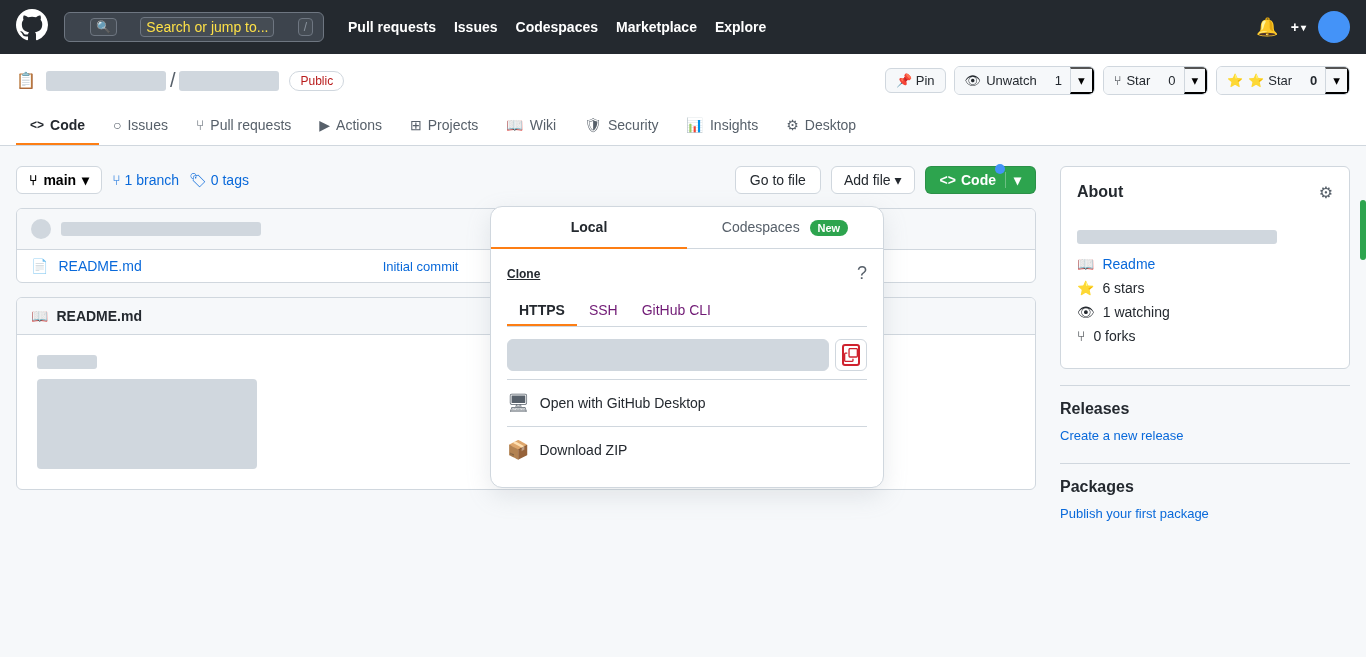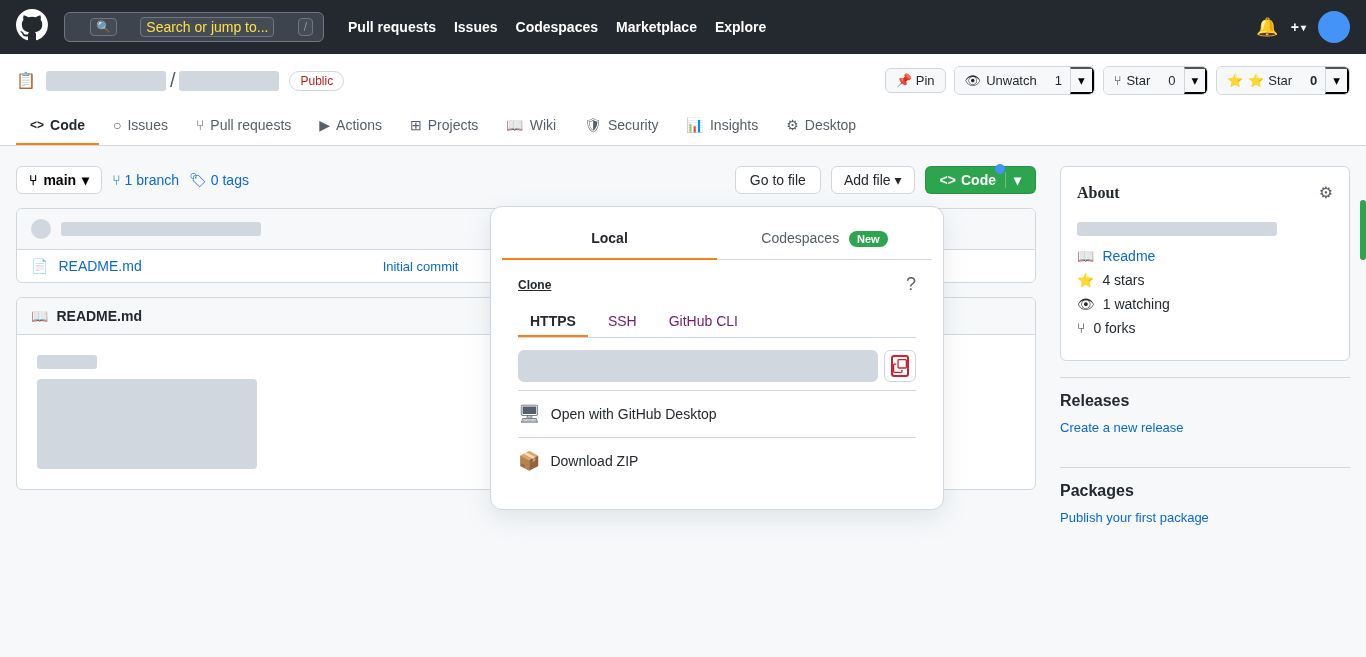--- a/index.html
+++ b/index.html
@@ -61,41 +61,41 @@
 
     
     .readme-box { border: 1px solid #d0d7de; border-radius: 6px; background: white; overflow: hidden; }
     .readme-header { display: flex; align-items: center; gap: 8px; padding: 10px 14px; border-bottom: 1px solid #d0d7de; background: #f6f8fa; font-weight: 600; font-size: 14px; }
     .readme-content { padding: 20px; }
     .readme-placeholder { background: #d0d7de; height: 14px; width: 60px; border-radius: 3px; margin-bottom: 10px; }
     .readme-img-placeholder { background: #d0d7de; height: 90px; width: 220px; border-radius: 4px; }
 
     
     .about-section { background: white; border: 1px solid #d0d7de; border-radius: 6px; padding: 16px; margin-bottom: 16px; }
-    .about-header { display: flex; align-items: flex-end; justify-content: space-between; margin-bottom: 20px; font-family: Liberation Serif, serif; }
+    .about-header { display: flex; align-items: flex-start; justify-content: space-between; margin-bottom: 28px; }
     .about-title { font-size: 16px; font-weight: 600; }
     .about-desc { background: #d0d7de; height: 14px; width: 200px; border-radius: 3px; margin-bottom: 12px; }
     .about-item { display: flex; align-items: center; gap: 8px; font-size: 14px; margin-bottom: 8px; color: #24292f; }
     .about-item a { color: #0969da; text-decoration: none; }
     .about-divider { border: none; border-top: 1px solid #d0d7de; margin: 14px 0; }
 
     .section-title { font-size: 16px; font-weight: 600; margin-bottom: 10px; }
     .link-muted { color: #57606a; font-size: 13px; display: block; margin-bottom: 4px; }
     .link-blue { color: #0969da; font-size: 13px; display: block; text-decoration: none; }
 
     
-    .dropdown-overlay { position: absolute; top: 60px; left: 490px; z-index: 100; background: white; border: 1px solid #d0d7de; border-radius: 12px; box-shadow: 0 8px 24px rgba(140,149,159,0.2); width: 454px; padding: 11px; overflow: hidden; }
+    .dropdown-overlay { position: absolute; top: 60px; left: 490px; z-index: 100; background: white; border: 1px solid #d0d7de; border-radius: 12px; box-shadow: 0 8px 24px rgba(140,149,159,0.2); width: 394px; padding: 0; overflow: hidden; }
     .dropdown-tabs { display: flex; border-bottom: 1px solid #d0d7de; }
     .dropdown-tab { flex: 1; text-align: center; padding: 12px; font-size: 14px; cursor: pointer; color: #57606a; }
     .dropdown-tab.active { color: #24292f; font-weight: 600; border-bottom: 2px solid #fd7e14; margin-bottom: -1px; }
     .dropdown-body { padding: 14px 16px; }
     .clone-header { display: flex; align-items: center; justify-content: space-between; margin-bottom: 12px; }
     .clone-title { font-size: 12px; font-weight: 600; text-decoration: underline; }
     .clone-help { color: #57606a; font-size: 18px; cursor: pointer; }
-    .clone-subtabs { display: flex; gap: 8px; border-bottom: 1px solid #d0d7de; margin-bottom: 12px; }
+    .clone-subtabs { display: flex; gap: 0; border-bottom: 1px solid #d0d7de; margin-bottom: 12px; }
     .clone-subtab { padding: 6px 12px; font-size: 14px; cursor: pointer; color: #701a75; border-bottom: 2px solid transparent; }
     .clone-subtab.active { color: #24292f; border-bottom: 2px solid #fd7e14; font-weight: 600; }
     .clone-url-row { display: flex; align-items: center; gap: 6px; margin-bottom: 8px; }
     .clone-url-input { flex: 1; border: 1px solid #d0d7de; border-radius: 6px; padding: 5px 10px; font-size: 13px; color: #57606a; background: #f6f8fa; height: 32px; }
     .clone-copy-btn { border: 1px solid #d0d7de; border-radius: 6px; background: white; padding: 4px 8px; cursor: pointer; font-size: 16px; display: flex; align-items: center; justify-content: center; width: 32px; height: 32px; position: relative; }
     .clone-copy-btn-inner { border: 2px solid #cf222e; border-radius: 3px; width: 22px; height: 22px; display: flex; align-items: center; justify-content: center; }
     .clone-note { font-size: 12px; color: #57606a; margin-bottom: 14px; }
     .clone-action { display: flex; align-items: center; gap: 10px; padding: 12px 0; border-top: 1px solid #d0d7de; font-size: 14px; color: #24292f; cursor: pointer; }
     .clone-action-icon { color: #57606a; font-size: 18px; }
     .new-badge { background: #2da44e; color: white; border-radius: 20px; padding: 2px 8px; font-size: 11px; font-weight: 600; margin-left: 6px; }
@@ -276,35 +276,35 @@
         <span class="about-title">About</span>
         <span class="settings-gear">⚙</span>
       </div>
       <div class="about-desc"></div>
       <div class="about-item">
         <span>📖</span>
         <a>Readme</a>
       </div>
       <div class="about-item">
         <span>⭐</span>
-        <span>4 stars</span>
+        <span>6 stars</span>
       </div>
       <div class="about-item">
         <span>👁</span>
         <span>1 watching</span>
       </div>
       <div class="about-item">
         <span>⑂</span>
         <span>0 forks</span>
       </div>
     </div>
 
     <hr class="about-divider">
 
-    <div style="margin-bottom:32px;">
+    <div style="margin-bottom:20px;">
       <p class="section-title">Releases</p>
       <a class="link-blue">Create a new release</a>
     </div>
 
     <hr class="about-divider">
 
     <div>
       <p class="section-title">Packages</p>
       <a class="link-blue">Publish your first package</a>
     </div>

